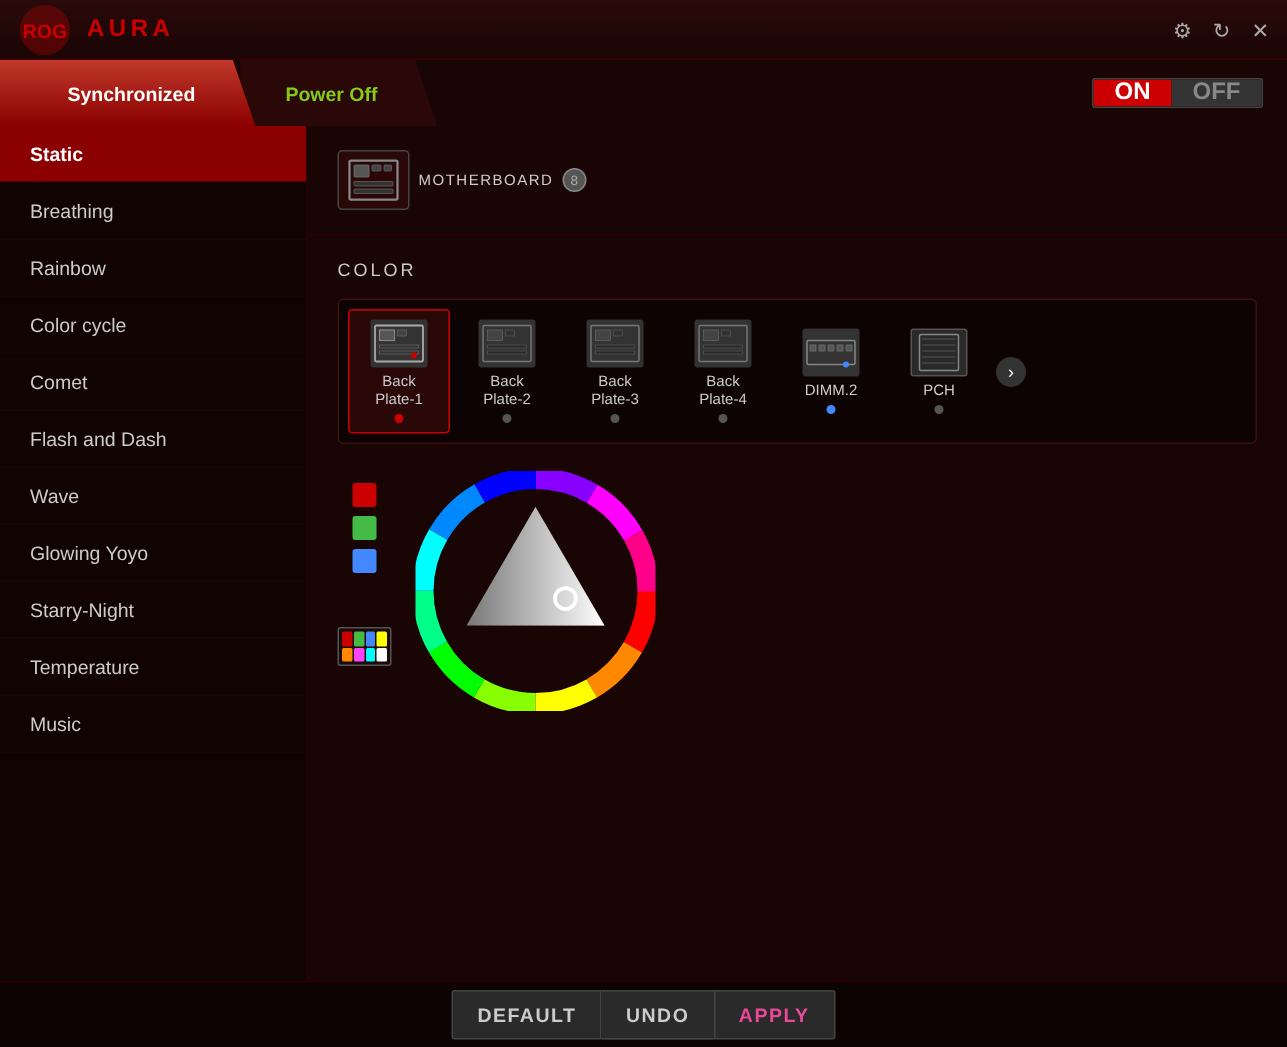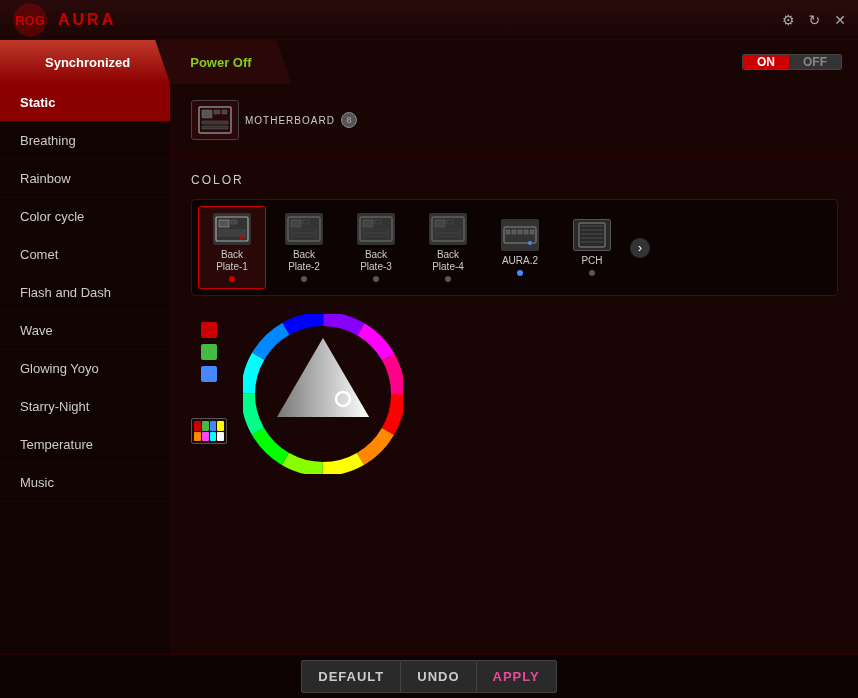--- a/index.html
+++ b/index.html
@@ -89,21 +89,21 @@
       right: 16px;
       top: 50%;
       transform: translateY(-50%);
       display: flex;
       border: 1px solid #444;
       border-radius: 2px;
       overflow: hidden;
     }
     .toggle-btn {
       padding: 0 14px;
-      font-size: 12px;
+      font-size: 16px;
       font-weight: bold;
       cursor: pointer;
       border: none;
     }
     .toggle-on {
       background: #cc0000;
       color: #fff;
     }
     .toggle-off {
       background: #333;
@@ -111,21 +111,21 @@
     }
 
     
     .main-layout {
       display: flex;
       height: calc(698px - 40px - 44px - 44px);
     }
 
     
     .sidebar {
-      width: 171px;
+      width: 205px;
       background: #120303;
       border-right: 1px solid #2a0000;
       overflow-y: auto;
       flex-shrink: 0;
     }
     .sidebar-item {
       padding: 11px 20px;
       color: #ccc;
       font-size: 13px;
       cursor: pointer;
@@ -508,21 +508,21 @@
             <svg width="36" height="28" viewBox="0 0 36 28">
               <rect x="2" y="6" width="32" height="16" rx="1" fill="none" stroke="#888" stroke-width="1"></rect>
               <rect x="4" y="9" width="4" height="4" fill="#555" stroke="#777" stroke-width="0.5"></rect>
               <rect x="10" y="9" width="4" height="4" fill="#555" stroke="#777" stroke-width="0.5"></rect>
               <rect x="16" y="9" width="4" height="4" fill="#555" stroke="#777" stroke-width="0.5"></rect>
               <rect x="22" y="9" width="4" height="4" fill="#555" stroke="#777" stroke-width="0.5"></rect>
               <rect x="28" y="9" width="4" height="4" fill="#555" stroke="#777" stroke-width="0.5"></rect>
               <circle cx="28" cy="22" r="2" fill="#4488ff"></circle>
             </svg>
           </div>
-          <span class="comp-name">AURA.2</span>
+          <span class="comp-name">DIMM.2</span>
           <div class="comp-dot dot-blue"></div>
         </div>
 
         <div class="comp-item comp-item-inactive">
           <div class="comp-icon pch-icon">
             <svg width="34" height="28" viewBox="0 0 34 28">
               <rect x="4" y="2" width="26" height="24" rx="1" fill="none" stroke="#888" stroke-width="1"></rect>
               <line x1="6" y1="5" x2="28" y2="5" stroke="#555" stroke-width="0.8"></line>
               <line x1="6" y1="9" x2="28" y2="9" stroke="#555" stroke-width="0.8"></line>
               <line x1="6" y1="13" x2="28" y2="13" stroke="#555" stroke-width="0.8"></line>

